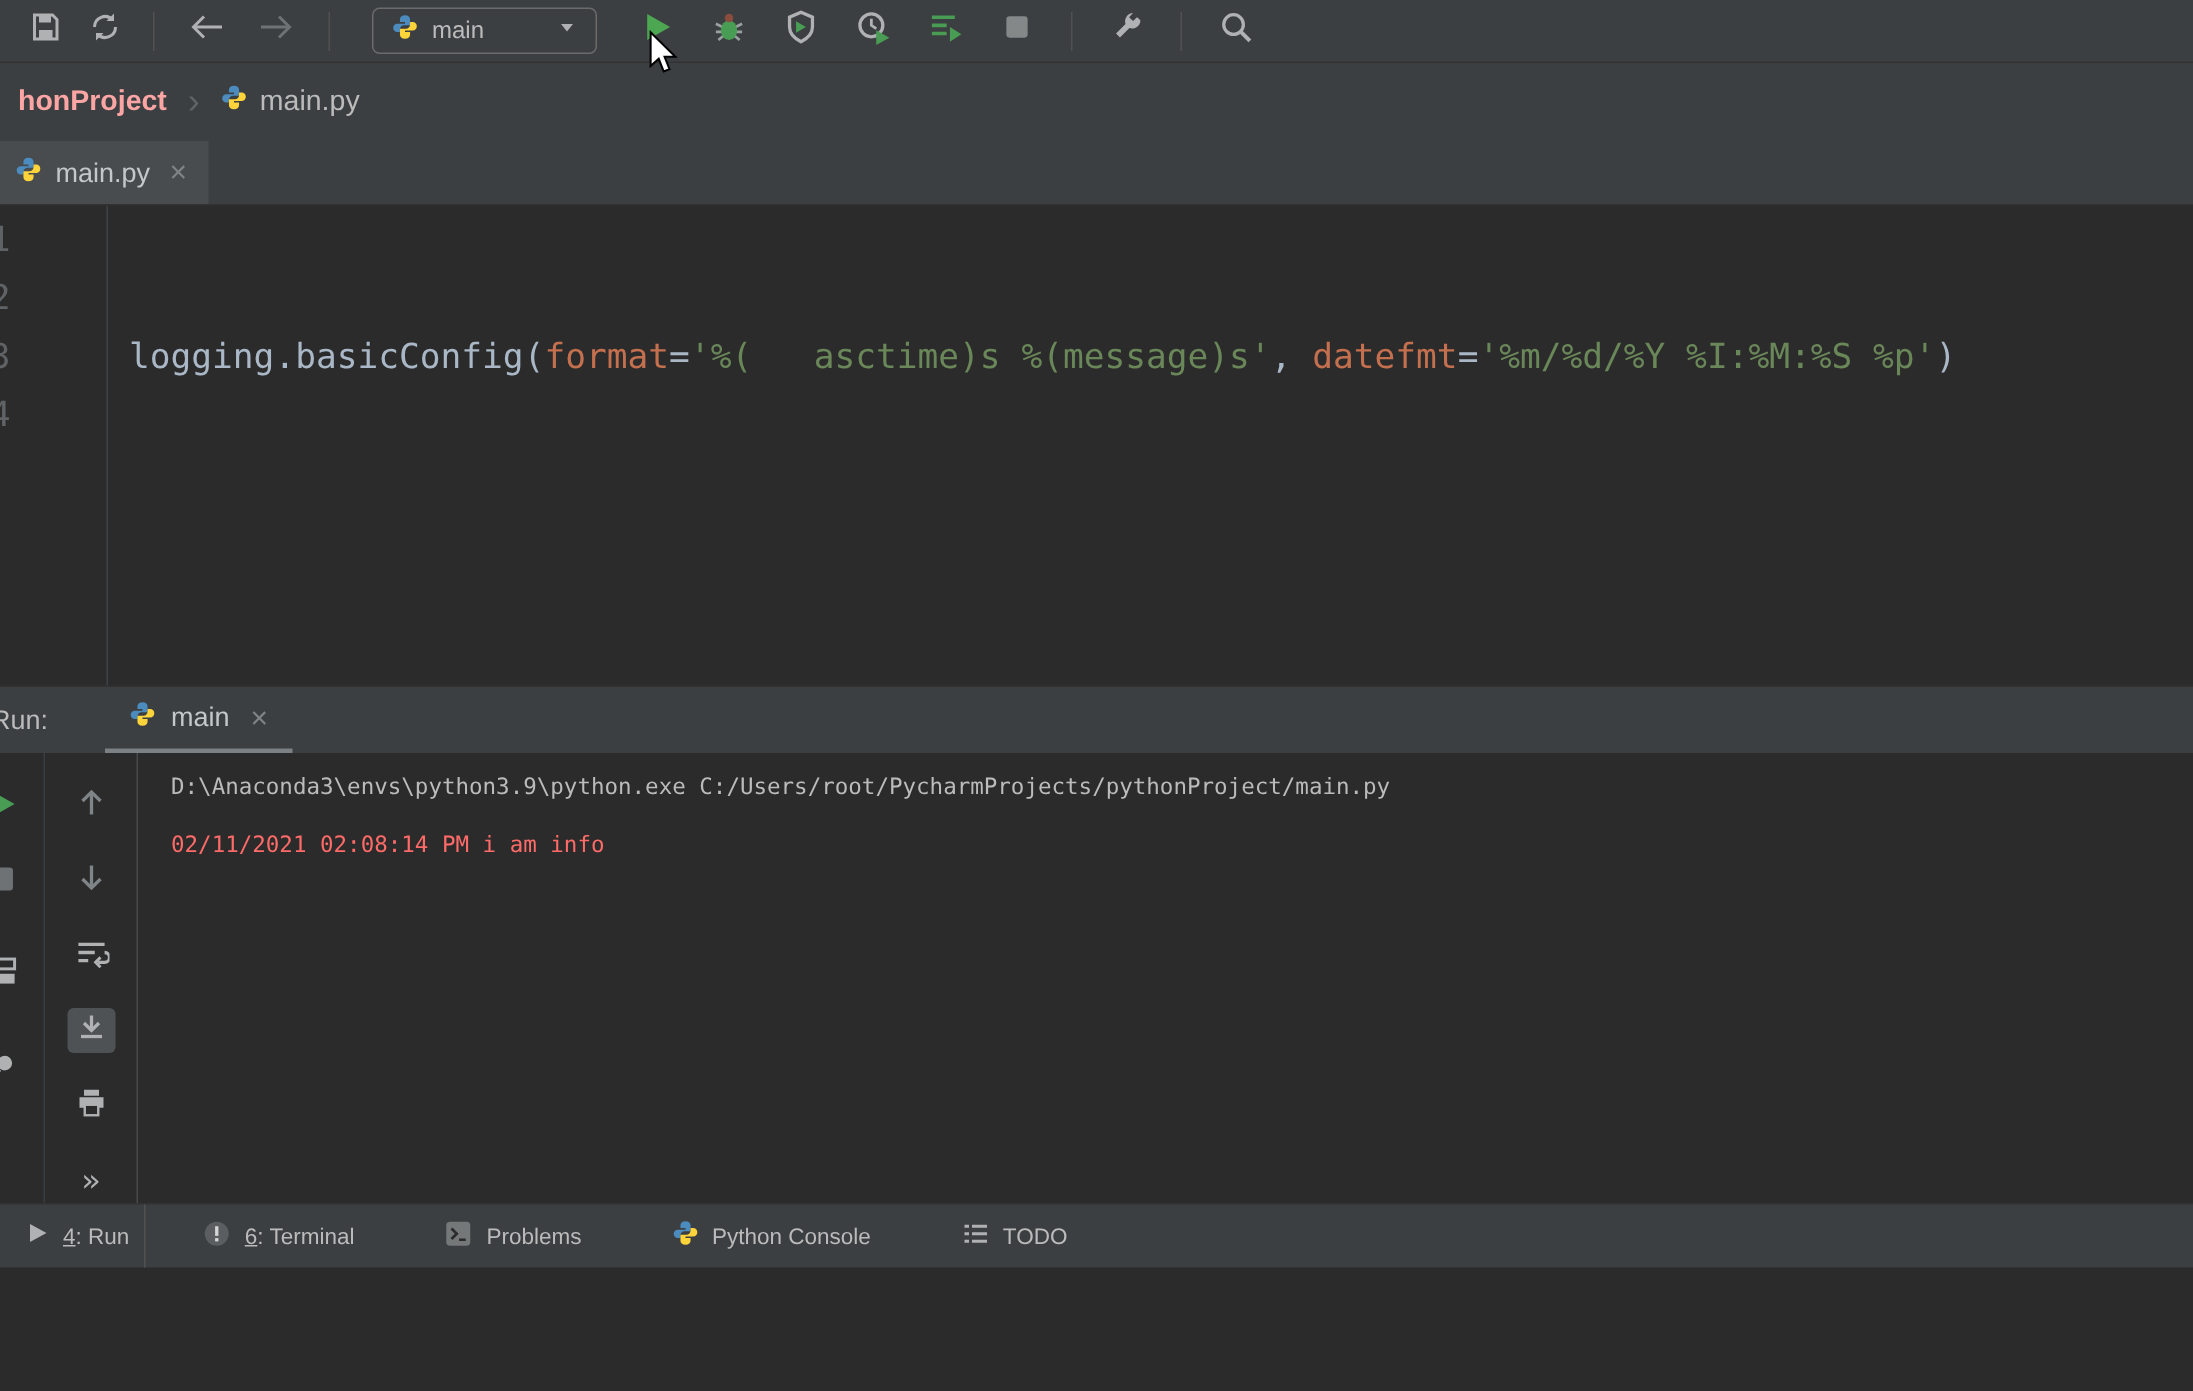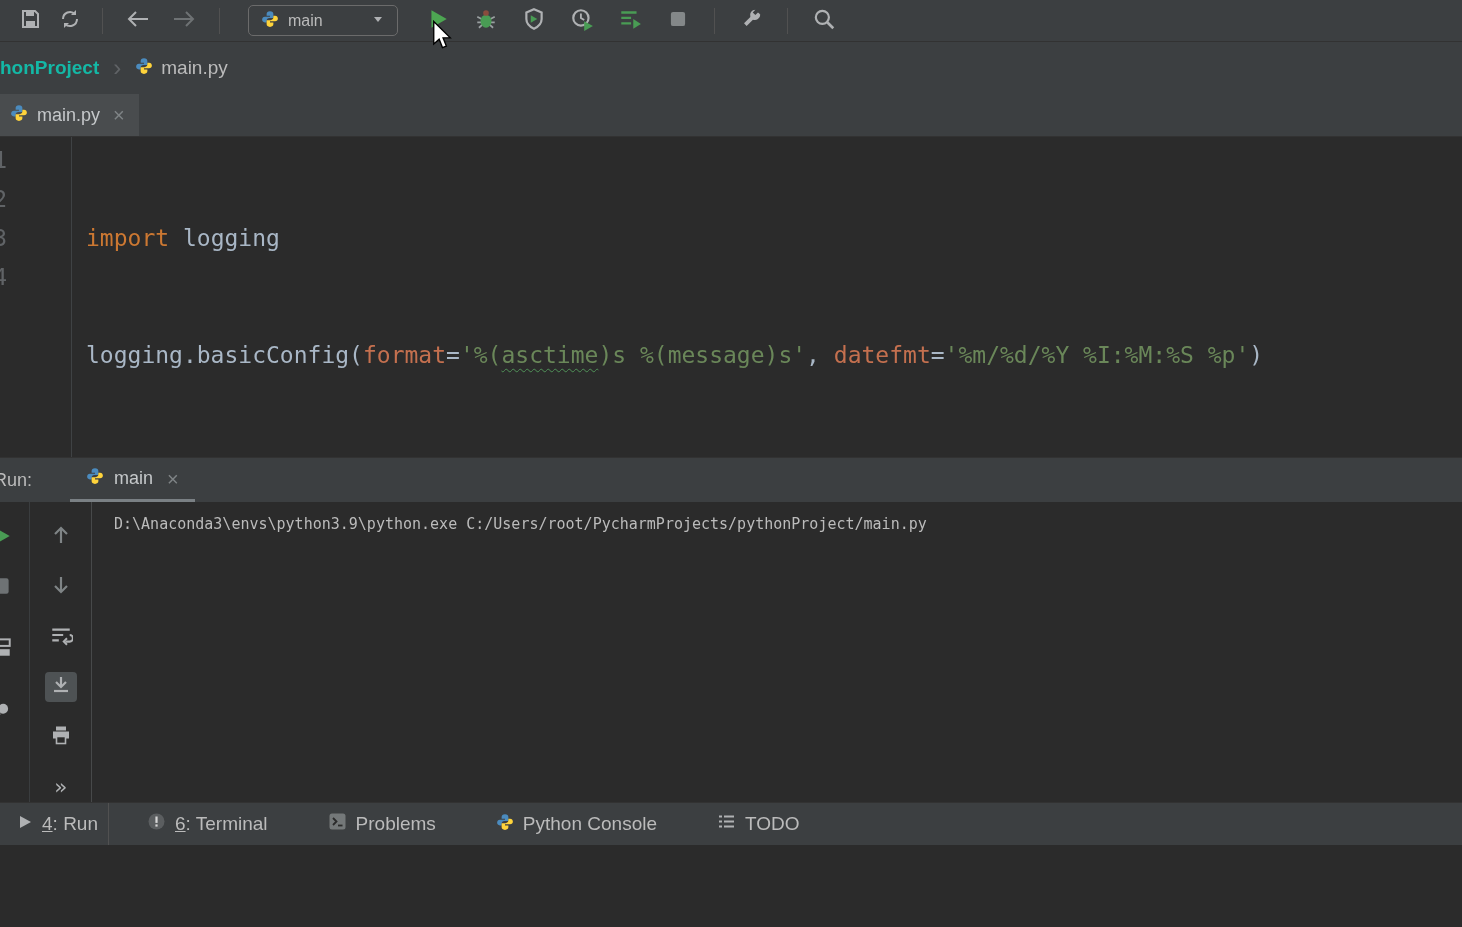--- a/index.html
+++ b/index.html
@@ -24,21 +24,21 @@
   .combo {
     height:31px; border:1px solid #6b6b6b; border-radius:5px; margin:0 16px;
     display:flex; align-items:center; gap:9px; padding:0 12px; min-width:150px;
   }
   .combo-label { color:#bbbbbb; font-size:16px; flex:1; }
 
   
   .breadcrumbs {
     flex:0 0 52px; background:#3c3f41; display:flex; align-items:center; font-size:19px;
   }
-  .crumb-project { color:#14b8a6; font-weight:bold; }
+  .crumb-project { color:#fca5a5; font-weight:bold;padding-left:12px; }
   .crumb-sep { color:#606366; font-size:24px; margin:0 14px; }
   .crumb-file { color:#bbbbbb; display:flex; align-items:center; gap:8px; }
 
   
   .tabbar { flex:0 0 43px; background:#3c3f41; border-bottom:1px solid #323232; display:flex; }
   .edit-tab {
     background:#494c4e; height:100%; display:flex; align-items:center; gap:9px;
     padding:0 14px 0 10px; font-size:18px; color:#c5c8ca;
   }
   .tab-close { color:#7f8486; font-size:20px; line-height:1; margin-left:4px; }
@@ -53,22 +53,22 @@
   }
   .code {
     position:absolute; left:86px; top:4px;
     font-family:"DejaVu Sans Mono", monospace; font-size:23px; line-height:39px;
     white-space:pre;
   }
   .tk-kw    { color:#cc7832; }
   .tk-plain { color:#a9b7c6; }
   .tk-str   { color:#6a8759; }
   .tk-kwarg { color:#c4704f; }
-  .tk-typo  { text-decoration:underline; text-decoration-style:wavy; text-decoration-color:#4f9157;
-              text-underline-offset:5px; text-decoration-thickness:1px; }
+  .tk-typo  { text-decoration-style:wavy; text-decoration-color:#4f9157;
+              text-underline-offset:5px; text-decoration-thickness:1px;margin-left:41px; }
 
   
   .run-header {
     flex:0 0 45px; background:#3c3f41; border-top:1px solid #323232;
     display:flex; align-items:stretch;
   }
   .run-label { margin-left:-6px; align-self:center; font-size:18px; color:#bbbbbb; }
   .run-tab {
     margin-left:38px; display:flex; align-items:center; gap:10px; padding:0 16px;
     border-bottom:3px solid #7a8084; font-size:18px; color:#c5c8ca;
@@ -84,21 +84,21 @@
   .rt-btn.selected { background:#4e5254; }
   .rt-more { color:#afb1b3; font-size:21px; font-family:"DejaVu Sans Mono", monospace; }
   .console { flex:1; padding:3px 0 0 22px; font-family:"DejaVu Sans Mono", monospace;
              font-size:15px; line-height:39px; color:#bbbbbb; }
   .console-line { white-space:pre; min-height:39px; }
   .console-line.err { color:#ff6b68; }
 
   
   .statusbar {
     flex:0 0 42px; background:#3c3f41; border-top:1px solid #323232;
-    display:flex; align-items:center; font-size:19px; padding-left:8px;
+    display:flex; align-items:center; font-size:15px; padding-left:8px;
   }
   .sb-item { display:flex; align-items:center; gap:9px; color:#bbbbbb; padding:0 10px; height:100%; }
   .sb-sep { width:1px; height:42px; background:#515151; }
   .sb-gap { width:28px; }
   .sb-gap2 { width:40px; }
   .u { text-decoration:underline; }
 
   .cursor { position:absolute; left:431px; top:20px; z-index:50; pointer-events:none; }
 </style>
 </head>
@@ -254,21 +254,20 @@
 
   <div class="editor">
     <div class="gutter-sep"></div>
     <div class="gutter-nums">
       <div>1</div>
       <div>2</div>
       <div>3</div>
       <div>4</div>
     </div>
     <div class="code">
-      <div class="code-line"><span class="tk-kw">import</span><span class="tk-plain"> logging</span></div>
       <div class="code-line"><span class="tk-plain">logging.basicConfig(</span><span class="tk-kwarg">format</span><span class="tk-plain">=</span><span class="tk-str">'%(</span><span class="tk-str tk-typo">asctime</span><span class="tk-str">)s %(message)s'</span><span class="tk-plain">, </span><span class="tk-kwarg">datefmt</span><span class="tk-plain">=</span><span class="tk-str">'%m/%d/%Y %I:%M:%S %p'</span><span class="tk-plain">)</span></div>
     </div>
   </div>
 
   <div class="run-header">
     <span class="run-label">Run:</span>
     <div class="run-tab">
       <span>
         <svg width="18" height="18" viewBox="0 0 16 16">
             <path d="M8 1C6 1 5 2 5 3.5V5h3v1H3.5C2 6 1 7 1 8.5S2 11 3.5 11H5V9.5C5 8 6 7 7.5 7H11V3.5C11 2 10 1 8 1z" fill="#4B8BBE"></path>
@@ -350,20 +349,21 @@
             </svg>
         </span>
       </div>
       <div class="rt-btn">
         <span class="rt-more">»</span>
       </div>
     </div>
 
     <div class="console">
       <div class="console-line">D:\Anaconda3\envs\python3.9\python.exe C:/Users/root/PycharmProjects/pythonProject/main.py</div>
+      <div class="console-line err">02/11/2021 02:08:14 PM i am info</div>
       <div class="console-line"></div>
     </div>
   </div>
 
   <div class="statusbar">
     <div class="sb-item">
       <span>
         <svg width="15" height="16" viewBox="0 0 15 16">
             <path d="M2 2l11 6-11 6z" fill="#afb1b3"></path>
           </svg>

